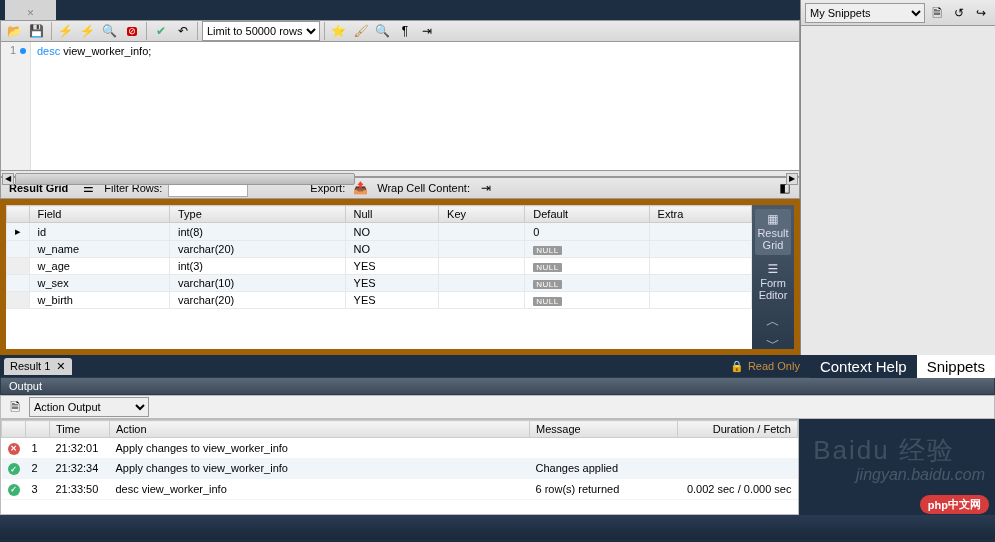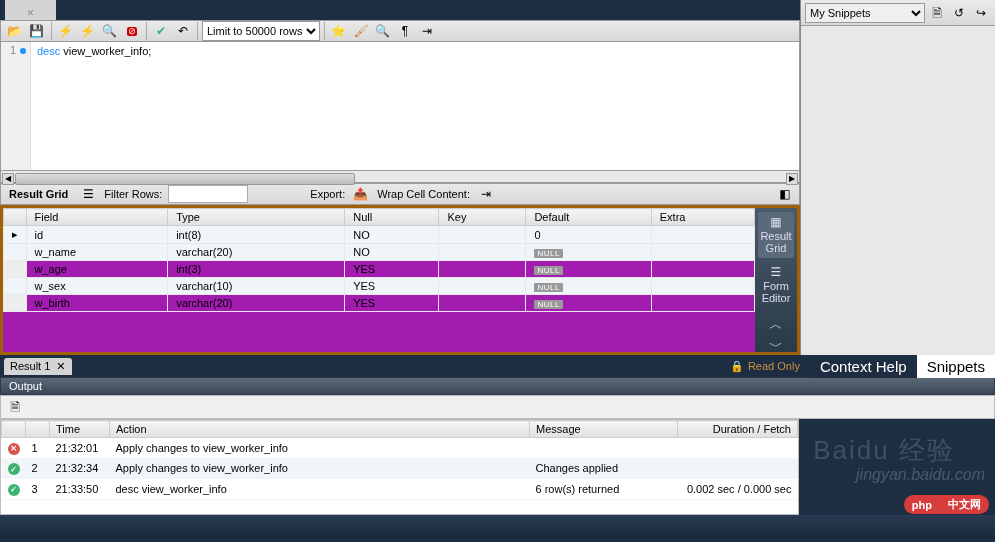--- a/index.html
+++ b/index.html
@@ -30,21 +30,21 @@
 .hscroll-thumb { position: absolute; left: 14px; top: 2px; height: 12px; width: 340px; background: linear-gradient(#ddd,#bbb); border:1px solid #999; border-radius:2px; }
 .hscroll-arrow { position:absolute; top:2px; width:12px; height:12px; background:#ddd; border:1px solid #999; font-size:8px; text-align:center; line-height:10px;}
 .hscroll-arrow.l{left:1px;} .hscroll-arrow.r{right:1px;}
 
 
 .result-toolbar { background: linear-gradient(#e8e8e8,#d8d8d8); height: 24px; border: 1px solid #999; display: flex; align-items: center; padding: 0 4px; gap: 6px; }
 .result-toolbar .lbl { font-weight: bold; padding: 0 4px; }
 .filter-input { width: 80px; height: 18px; border: 1px solid #aaa; background:#fff; }
 
 
-.result-area { flex: 1; display: flex; border: 3px solid #a16207; background: #a21caf; }
+.result-area { flex: 1; display: flex; border: 6px solid #a16207; background: #ffffff; }
 .grid-table { flex: 1; }
 .grid-table table { border-collapse: collapse; width: 100%; }
 .grid-table th { background: linear-gradient(#f5f5f5,#e0e0e0); border: 1px solid #ccc; padding: 2px 8px; text-align: left; font-weight: normal; font-size: 11px; }
 .grid-table td { border: 1px solid #e8e8e8; padding: 2px 8px; font-size: 11px; }
 .grid-table tr.alt td { background: #f0f5fa; }
 .row-selector { width: 16px; background: #eee; text-align:center; }
 .null-badge { background: #999; color: #fff; font-size: 8px; padding: 0 3px; border-radius: 1px; letter-spacing: 0.5px; }
 
 
 .side-toolbar { width: 42px; background: linear-gradient(#4a5a6a,#2a3a4a); display: flex; flex-direction: column; align-items: center; padding-top: 4px; gap: 4px; }
@@ -79,21 +79,21 @@
 .status-err { background: #d9534f; }
 
 .bottom-bar { width: 995px; height: 24px; background: linear-gradient(#2a3a52,#1a2a3a); }
 
 
 .i { font-size: 12px; line-height:1; }
 .i-open { color:#5a8fd0;} .i-save{color:#3a6fb0;} .i-bolt{color:#e0a030;} .i-stop{background:#c00;color:#fff;border-radius:2px;padding:0 1px;font-size:9px;}
 .i-commit{color:#3cb371;} .i-search{color:#555;} .i-star{color:#e0a030;} .i-brush{color:#c08030;}
 
 
-.wm-logo { position:absolute; right:6px; bottom:28px; background:#d73c3c; color:#fff; padding:2px 8px; border-radius:10px; font-size:12px; font-weight:bold; display:flex; align-items:center; gap:16px;}
+.wm-logo { position:absolute; right:6px; bottom:28px; background:#d73c3c; color:#fff; padding:2px 8px; border-radius:10px; font-size:12px; font-weight:bold; display:flex; align-items:center; gap:0;}
 .wm-url { position:absolute; right:10px; bottom:58px; color:rgba(200,210,220,0.25); font-size:16px; font-style:italic;}
 .wm-baidu { position:absolute; right:40px; bottom:74px; color:rgba(200,210,220,0.2); font-size:26px; font-weight:normal; letter-spacing:2px;}
 </style>
 </head>
 <body>
 
 <div class="main-container">
   <div class="left-pane">
     <div class="query-tabs">
       <div class="query-tab">
@@ -291,20 +291,21 @@
   </div>
   <div class="ctx-tab">Context Help</div>
   <div class="ctx-tab active">Snippets</div>
 </div>
 
 <div class="output-header">Output</div>
 <div class="output-toolbar">
   <div class="tb-btn">
       <span class="i">🗎</span>
     </div>
+  <select class="output-select"><option>Action Output</option></select>
 </div>
 <div class="output-grid">
   <table>
     <thead>
         <tr id="output-head">
           <th style="width: 20px;"></th>
           <th style="width: 24px;"></th>
           <th style="width: 60px;">Time</th>
           <th style="width: 420px;">Action</th>
           <th style="width: auto;">Message</th>

